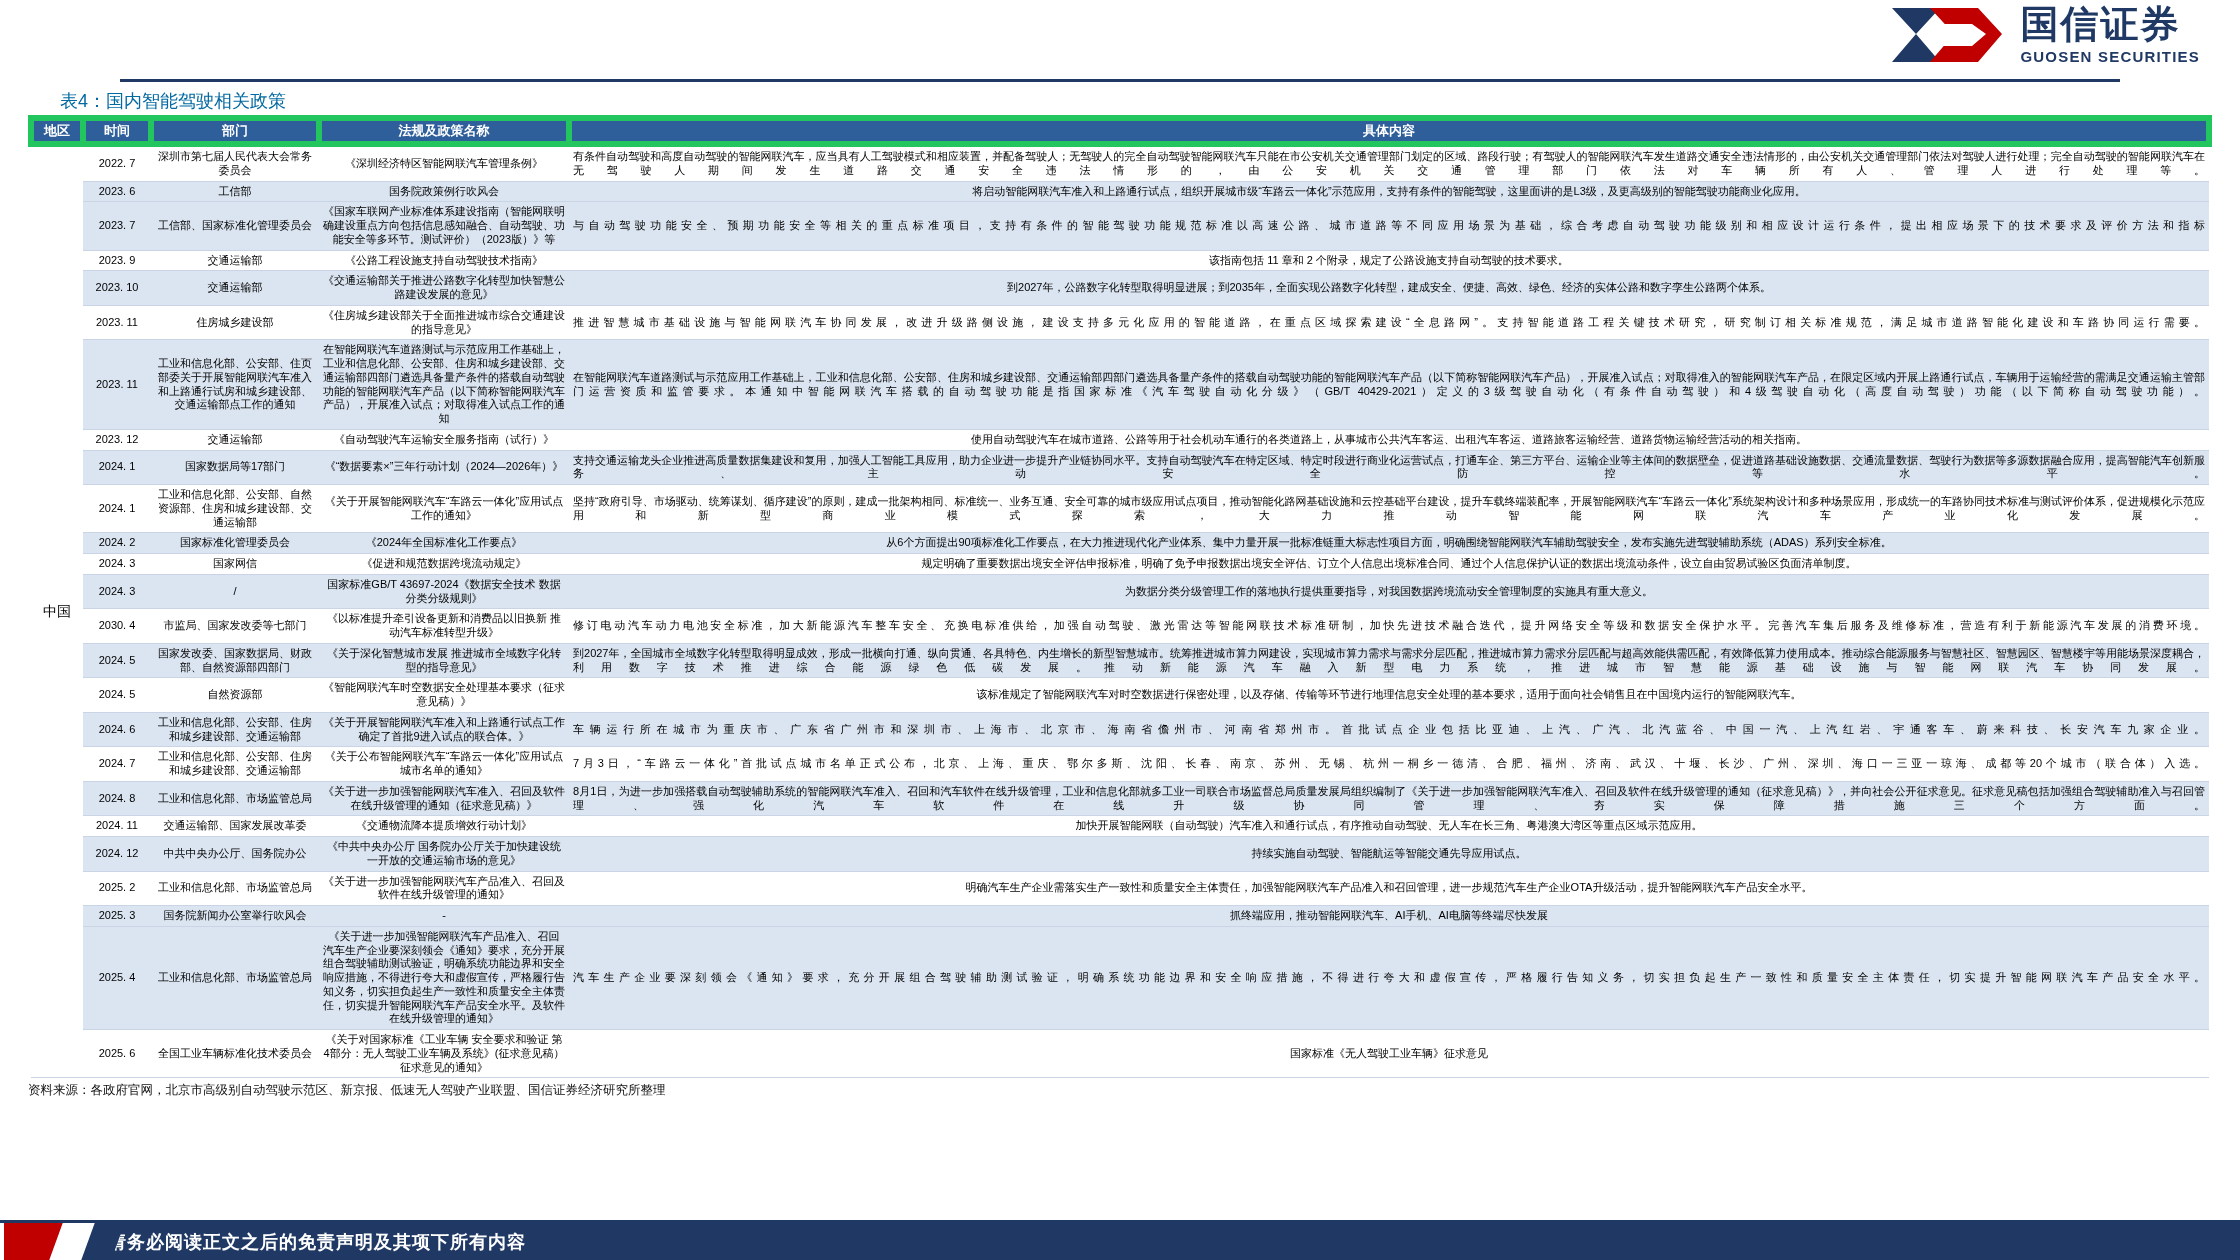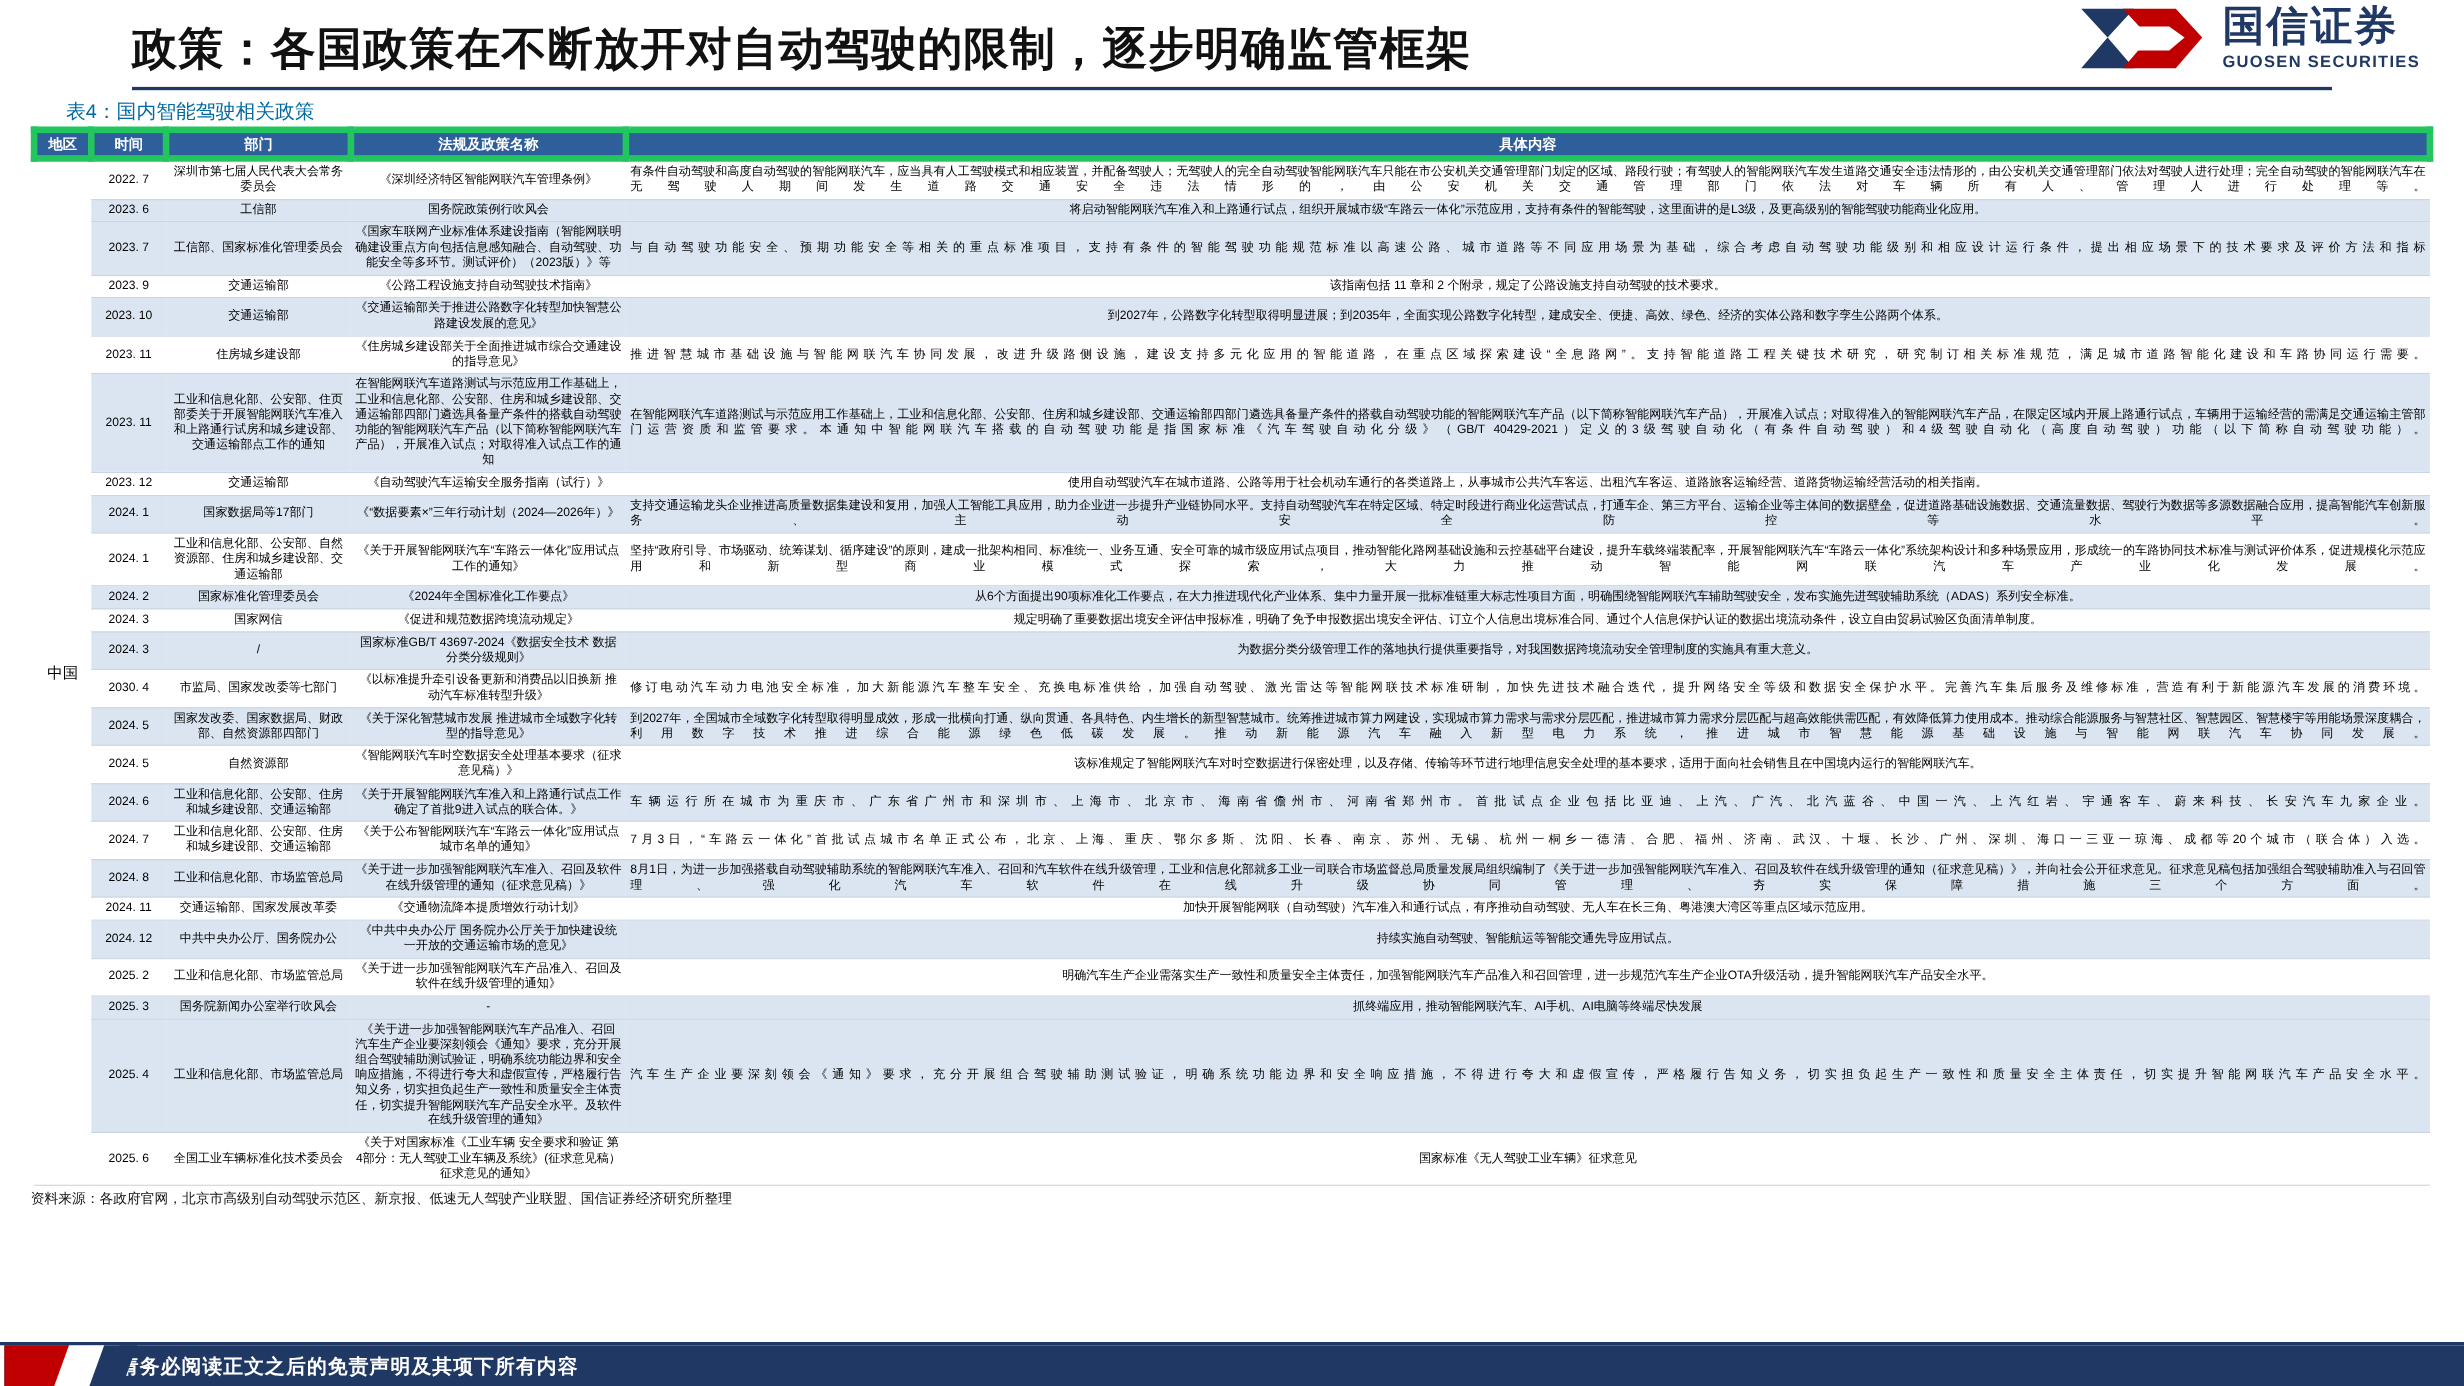--- a/index.html
+++ b/index.html
@@ -150,21 +150,20 @@
     left: 84px; bottom: 0;
     width: 30px; height: 37px;
     background: #1f3864;
     transform: skewX(-20deg);
   }
 </style>
 </head>
 <body>
 
 <div class="title-bar">
-  <div class="title-text">政策：各国政策在不断放开对自动驾驶的限制，逐步明确监管框架</div>
   <div class="title-underline"></div>
   <div class="logo">
     <div class="logo-mark">
       <svg width="120" height="62" viewBox="0 0 120 62">
         <path d="M6,4 L54,4 L30,30 L54,58 L6,58 L30,30 Z" fill="#1f3864"></path>
         <path d="M44,4 L92,4 L116,30 L92,58 L44,58 L68,30 Z" fill="#c00000"></path>
         <path d="M48,20 L86,20 L100,30 L86,42 L48,42 L62,30 Z" fill="#ffffff"></path>
       </svg>
     </div>
     <div>

